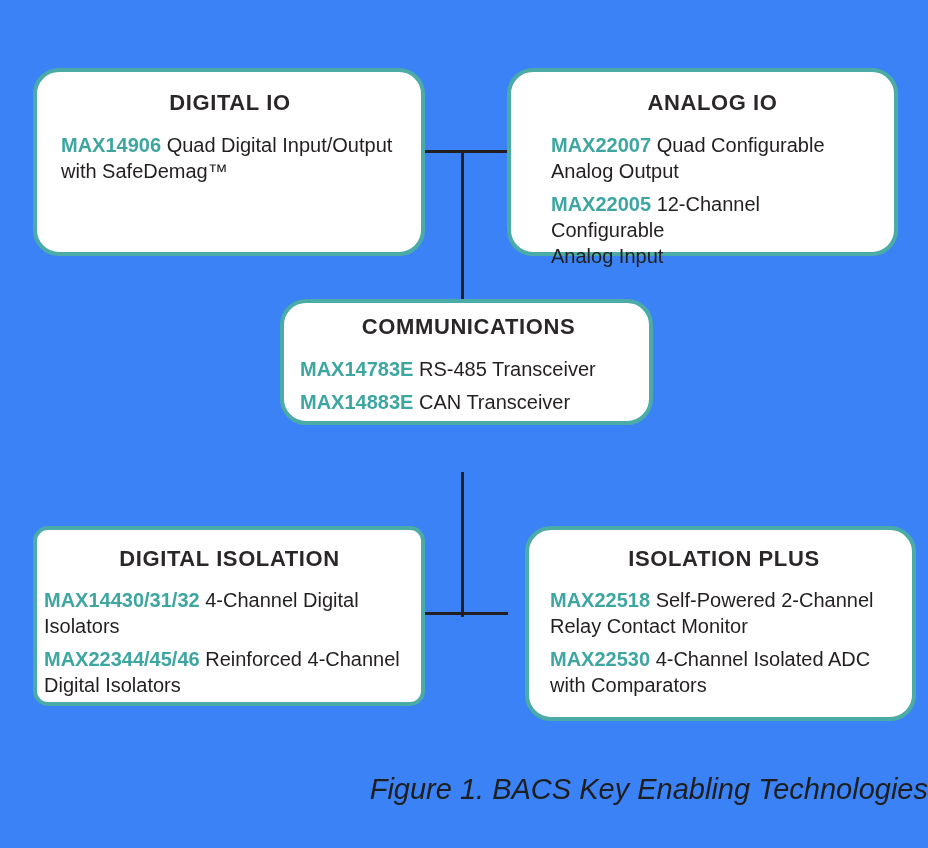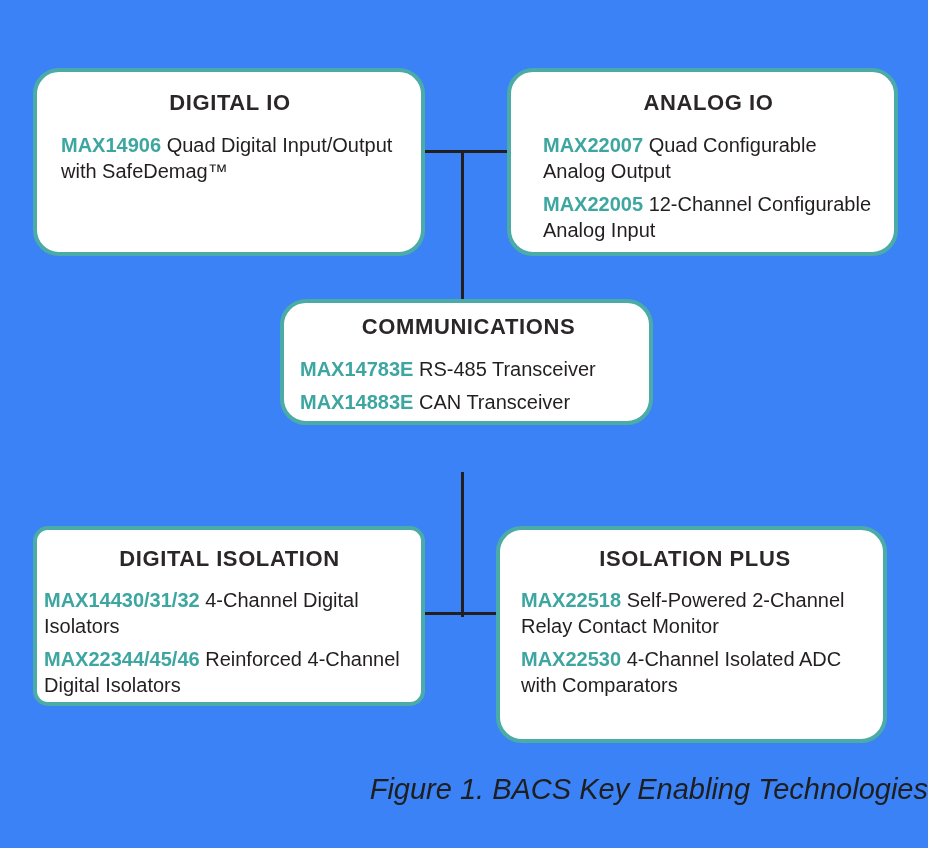--- a/index.html
+++ b/index.html
@@ -32,24 +32,24 @@
   }
   .part-num {
     font-weight: bold;
     color: #3EA6A1;
   }
   .part-desc {
     white-space: pre-line;
   }
   
   #box-digital-io        { left: 33px;  top: 68px;  width: 392px; height: 188px; padding: 18px 22px 0 24px; }
-  #box-analog-io         { left: 507px; top: 68px;  width: 391px; height: 188px; padding: 18px 20px 0 32px; }
+  #box-analog-io         { left: 507px; top: 68px;  width: 391px; height: 188px; padding: 18px 20px 0 40px; }
   #box-communications    { left: 280px; top: 299px; width: 373px; height: 126px; padding: 11px 12px 0 16px; }
   #box-digital-isolation { left: 33px;  top: 526px; width: 392px; height: 180px; padding: 16px 6px 0 7px; border-radius: 15px; }
-  #box-isolation-plus    { left: 496px; top: 526px; width: 391px; height: 217px; padding: 16px 14px 0 21px; }
+  #box-isolation-plus    { left: 525px; top: 526px; width: 391px; height: 195px; padding: 16px 14px 0 21px; }
 
   #box-digital-io .node-title,
   #box-analog-io .node-title        { margin-bottom: 16px; }
   #box-communications .node-title   { margin-bottom: 15px; }
   #box-digital-isolation .node-title,
   #box-isolation-plus .node-title   { margin-bottom: 15px; }
 
   #box-digital-io .part-line,
   #box-analog-io .part-line,
   #box-digital-isolation .part-line,

